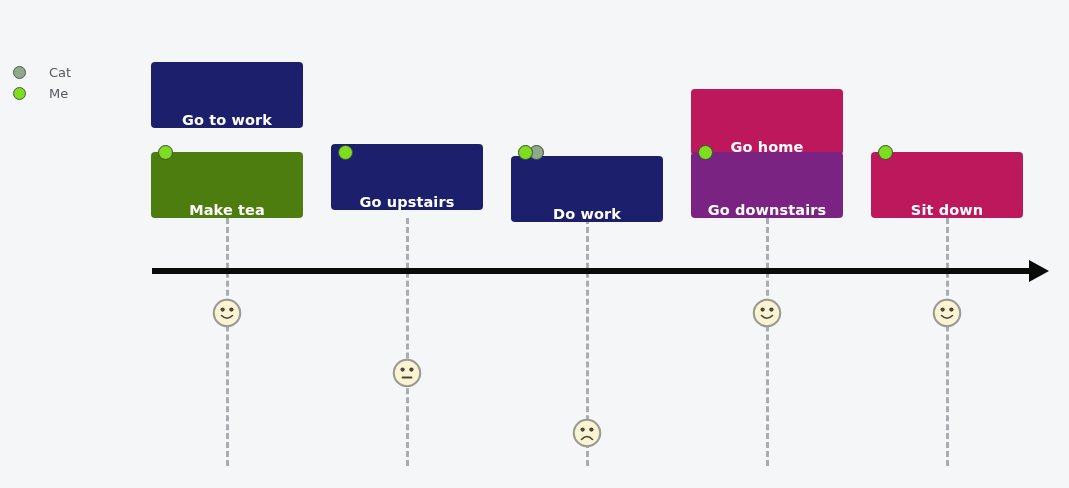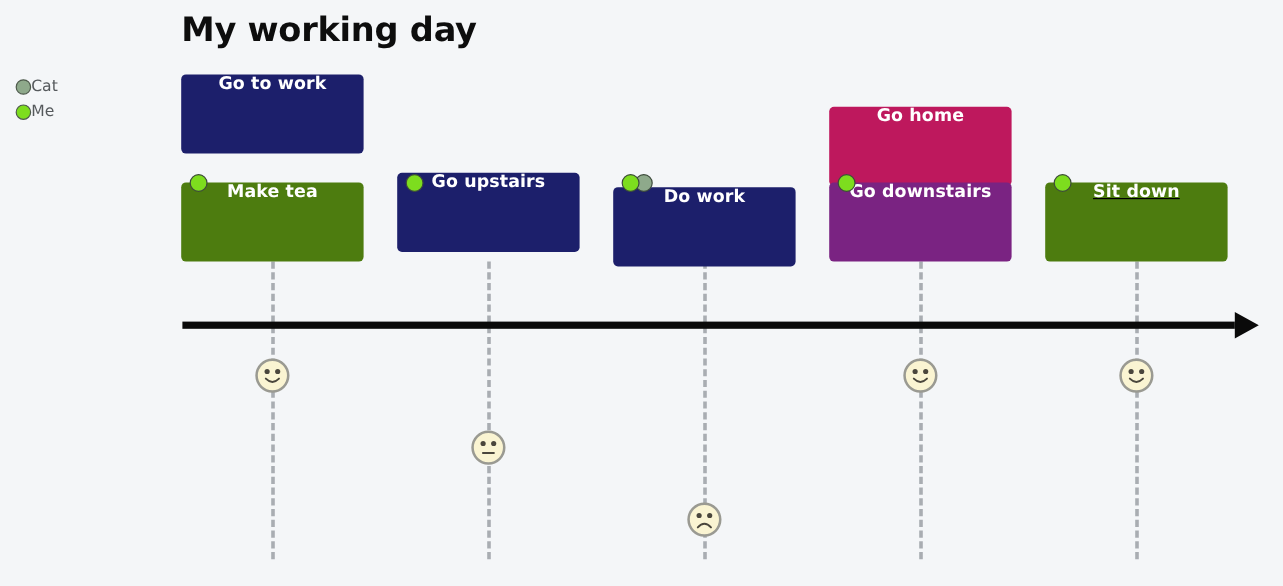--- a/index.html
+++ b/index.html
@@ -38,21 +38,21 @@
     position: absolute;
     left: 13px;
     top: 64px;
     display: flex;
     flex-direction: column;
     gap: 4px;
   }
   .legend-row {
     display: flex;
     align-items: center;
-    gap: 0;
+    gap: 23px;
     height: 17px;
   }
   .legend-swatch {
     width: 13px;
     height: 13px;
     border-radius: 50%;
     border: 1px solid #4e5a4c;
     box-sizing: border-box;
     flex: 0 0 auto;
   }
@@ -62,21 +62,21 @@
     line-height: 1;
     white-space: nowrap;
   }
 
   
   .task-box {
     position: absolute;
     box-sizing: border-box;
     border-radius: 4px;
     display: flex;
-    align-items: flex-start;
+    align-items: flex-end;
     justify-content: center;
   }
   .task-label {
     color: #ffffff;
     font-size: 14.5px;
     font-weight: bold;
     white-space: nowrap;
     letter-spacing: 0.1px;
   }
 
@@ -119,21 +119,20 @@
     position: absolute;
     width: 30px;
     height: 30px;
   }
 </style>
 </head>
 <body style="background: rgb(244, 246, 248);">
 
 <div id="stage">
 
-  <div id="page-title">My working day</div>
 
   <div id="legend">
     <div class="legend-row">
       <span class="legend-swatch" style="background: rgb(142, 169, 139);"></span>
       <span class="legend-label">Cat</span>
     </div>
     <div class="legend-row">
       <span class="legend-swatch" style="background: rgb(125, 221, 30);"></span>
       <span class="legend-label">Me</span>
     </div>
@@ -163,21 +162,21 @@
       <div class="actor-dot" style="left: 338px; top: 145px; z-index: 10; background: rgb(125, 221, 30);"></div>
       <div class="task-box" style="left: 511px; top: 156px; width: 152px; height: 66px; background: rgb(28, 31, 107);">
         <span class="task-label">Do work</span>
       </div>
       <div class="actor-dot" style="left: 518px; top: 145px; z-index: 10; background: rgb(125, 221, 30);"></div>
       <div class="actor-dot" style="left: 529px; top: 145px; z-index: 9; background: rgb(142, 169, 139);"></div>
       <div class="task-box" style="left: 691px; top: 152px; width: 152px; height: 66px; background: rgb(122, 35, 130);">
         <span class="task-label">Go downstairs</span>
       </div>
       <div class="actor-dot" style="left: 698px; top: 145px; z-index: 10; background: rgb(125, 221, 30);"></div>
-      <div class="task-box" style="left: 871px; top: 152px; width: 152px; height: 66px; background: #4d7c0f; text-decoration: underline;">
+      <div class="task-box" style="left: 871px; top: 152px; width: 152px; height: 66px; background: #be185d;">
         <span class="task-label">Sit down</span>
       </div>
       <div class="actor-dot" style="left: 878px; top: 145px; z-index: 10; background: rgb(125, 221, 30);"></div>
     </div>
 
   <div id="timeline-axis" style="width: 877px; background: rgb(10, 10, 10);"></div>
   <div id="timeline-arrowhead" style="left: 1029px; top: 260px; border-left-color: rgb(10, 10, 10);"></div>
 
   <div id="faces-layer">
       <div class="mood-face" style="left: 212px; top: 298px;"><svg width="30" height="30" viewBox="0 0 30 30">

